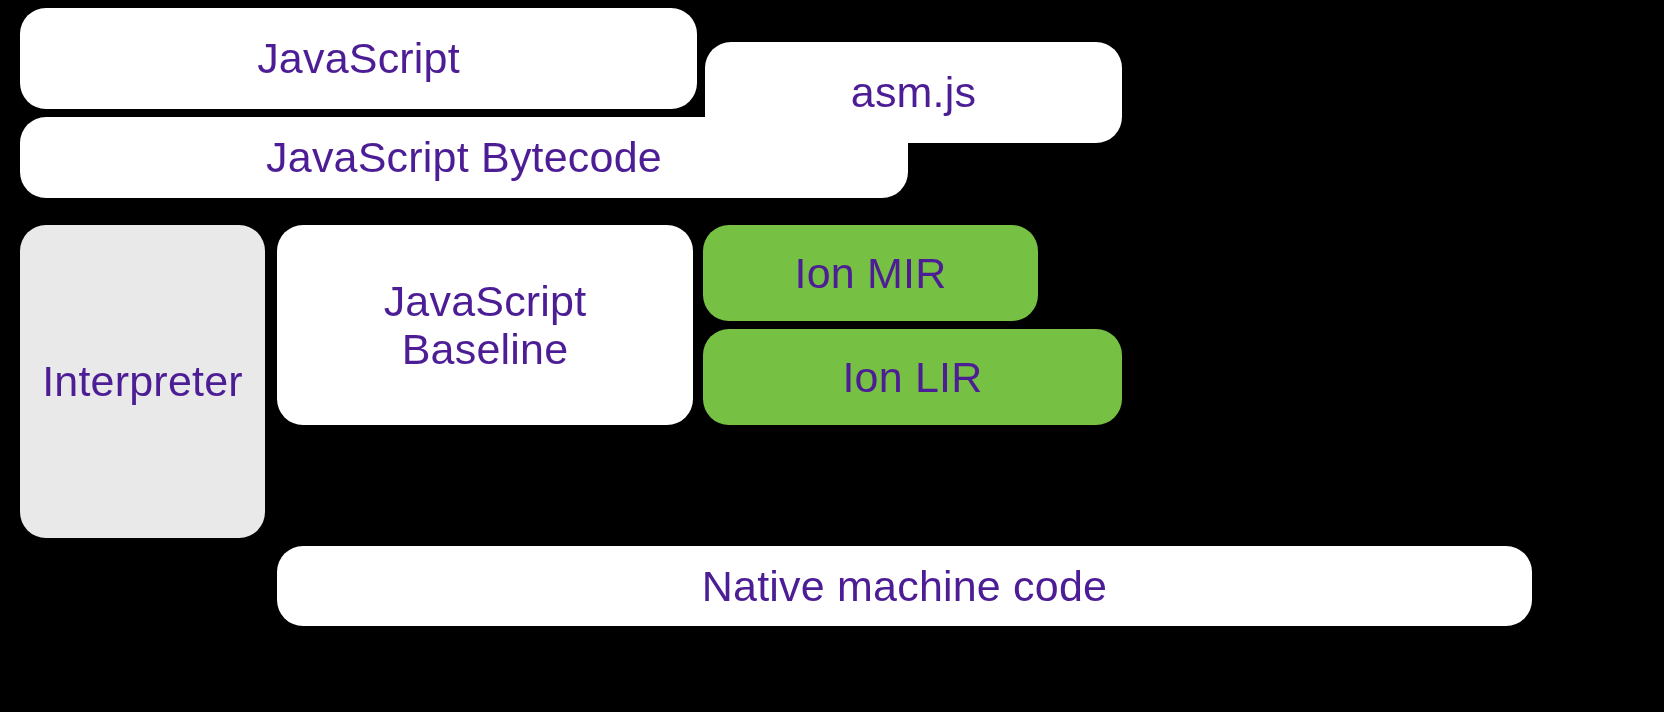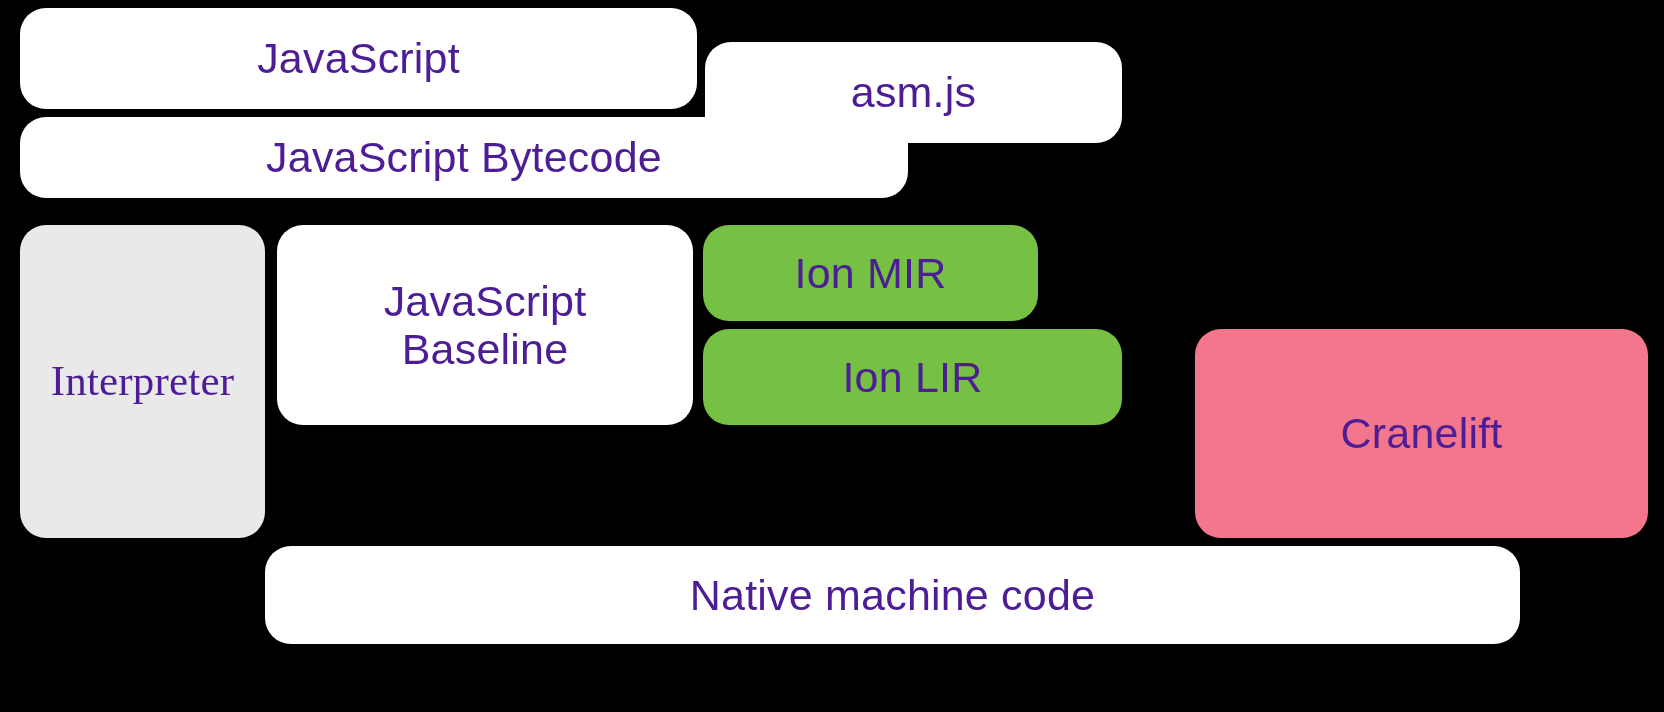--- a/index.html
+++ b/index.html
@@ -41,20 +41,19 @@
   .node.fill-green   { background: #76c043; }
   .node.fill-pink    { background: #f4768c; }
 </style>
 </head>
 <body>
 
 <div id="stack" style="background: rgb(0, 0, 0);">
     <div class="node fill-white" style="left: 20px; top: 8px; width: 677px; height: 101px;">JavaScript</div>
     <div class="node fill-white" style="left: 705px; top: 8px; width: 417px; height: 101px; margin-top: 34px;">asm.js</div>
     <div class="node fill-white" style="left: 20px; top: 117px; width: 888px; height: 81px;">JavaScript Bytecode</div>
-    <div class="node fill-gray" style="left: 20px; top: 225px; width: 245px; height: 313px; font-family: Liberation Serif, serif;">Interpreter</div>
+    <div class="node fill-gray" style="left: 20px; top: 225px; width: 245px; height: 313px;">Interpreter</div>
     <div class="node fill-white" style="left: 277px; top: 225px; width: 416px; height: 200px;">JavaScript
 Baseline</div>
     <div class="node fill-green" style="left: 703px; top: 225px; width: 335px; height: 96px;">Ion MIR</div>
     <div class="node fill-green" style="left: 703px; top: 329px; width: 419px; height: 96px;">Ion LIR</div>
-    <div class="node fill-pink" style="left: 1195px; top: 329px; width: 453px; height: 209px;">Cranelift</div>
-    <div class="node fill-white" style="left: 265px; top: 546px; width: 1255px; height: 98px;">Native machine code</div>
+    <div class="node fill-white" style="left: 277px; top: 546px; width: 1255px; height: 80px;">Native machine code</div>
   </div>
 
 </body></html>

